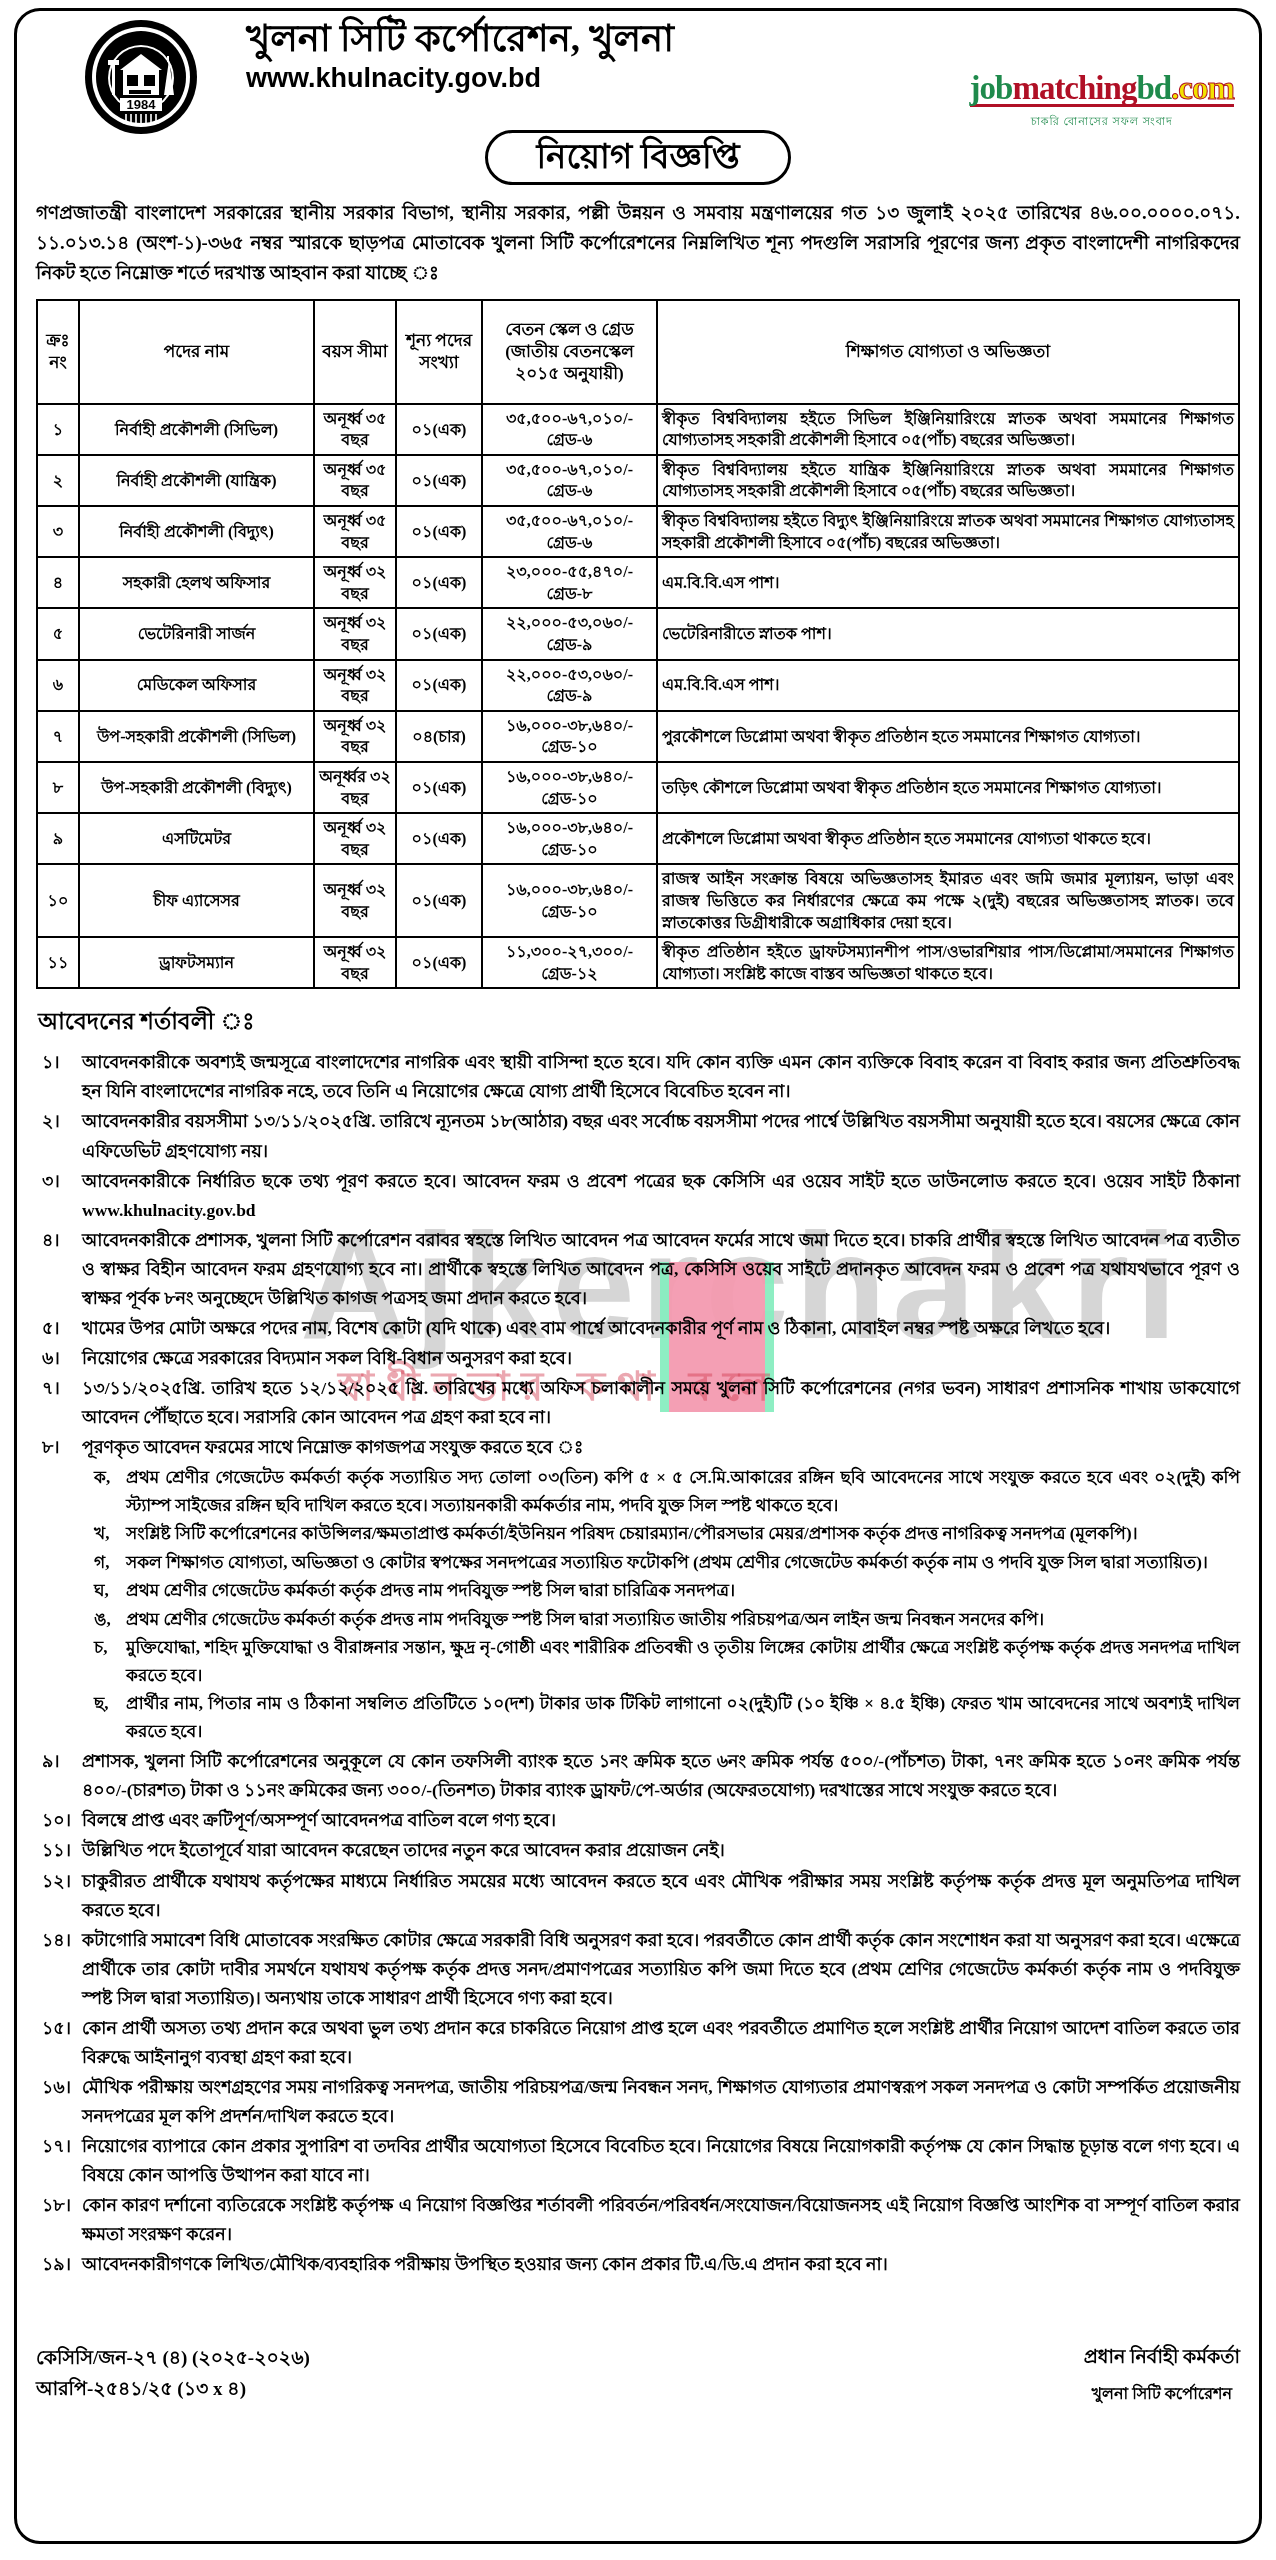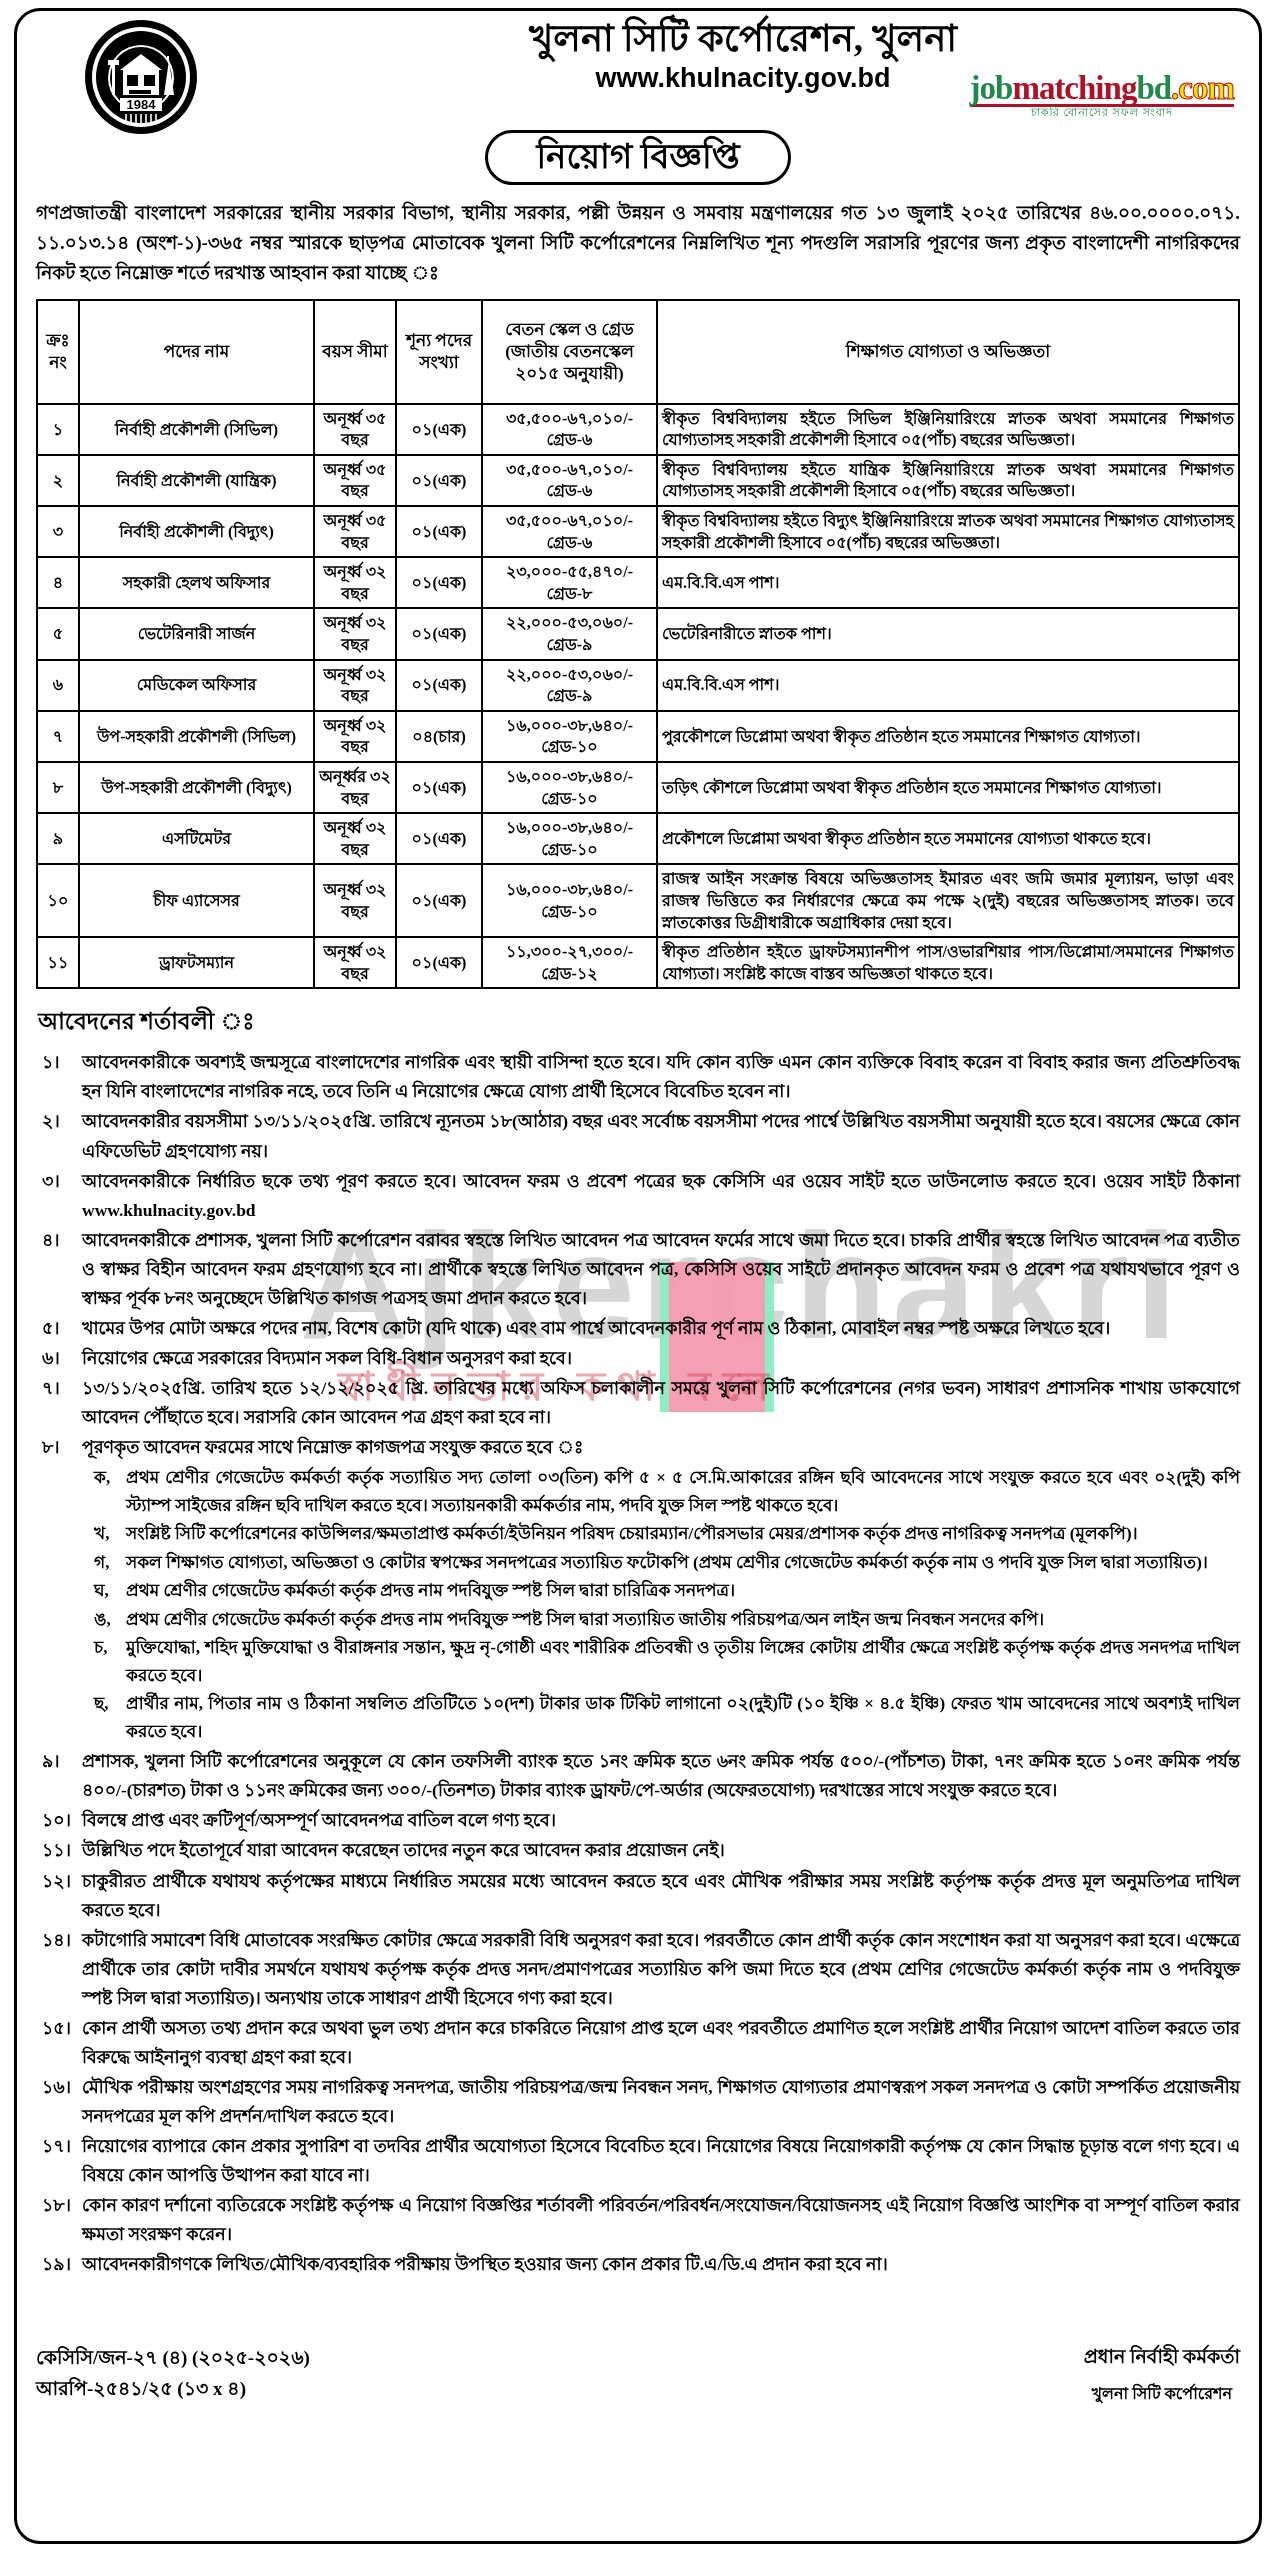--- a/index.html
+++ b/index.html
@@ -49,21 +49,20 @@
     justify-content:center;
     padding-top:4px;
   }
   .seal{
     position:relative;
     width:118px;height:118px;
   }
   .seal svg{display:block;}
   .head-center{
     flex:1;
-    text-align:center;
     padding-top:6px;
   }
   .org-name{
     font-family:"Liberation Serif","DejaVu Serif",serif;
     font-weight:bold;
     font-size:37px;
     line-height:1.05;
     letter-spacing:0px;
     white-space:nowrap;
   }
@@ -88,21 +87,21 @@
   }
   .brand .g{color:#1f8a4c;}
   .brand .r{color:#b01026;}
   .brand .y{color:#f2e200;-webkit-text-stroke:1px #b01026;}
   .brand .underline{
     height:3px;background:#b01026;margin-top:-1px;
   }
   .brand .tag{
     font-size:11px;
     color:#1f8a4c;
-    margin-top:0;
+    margin-top:9px;
     letter-spacing:1px;
   }
 
   
   .title-row{
     display:flex;justify-content:center;
     margin-top:-6px;
   }
   .title-pill{
     border:3px solid #000;

